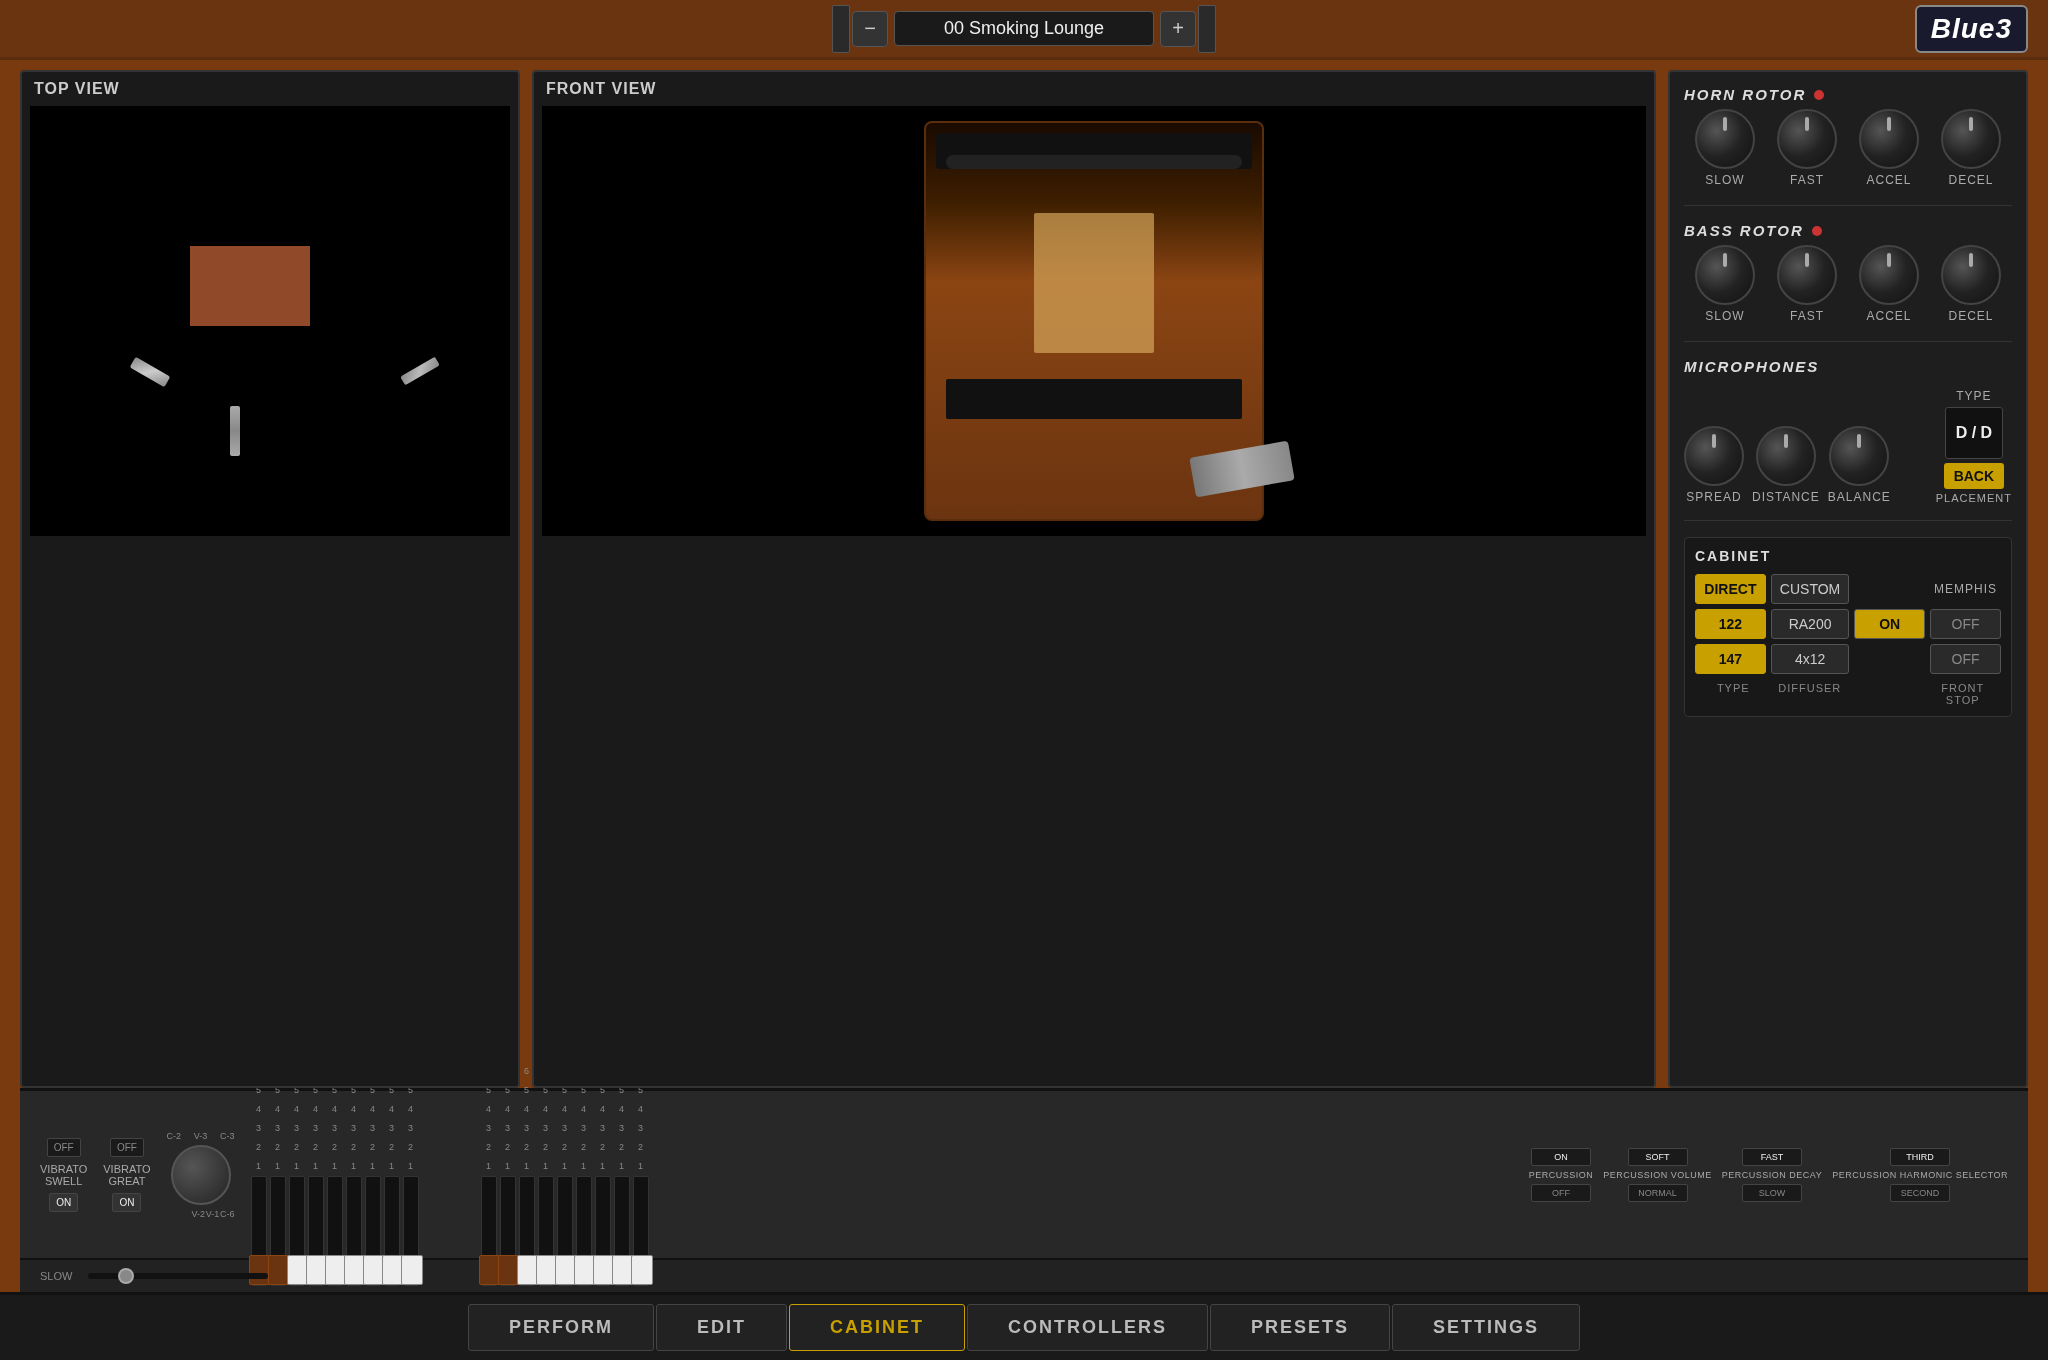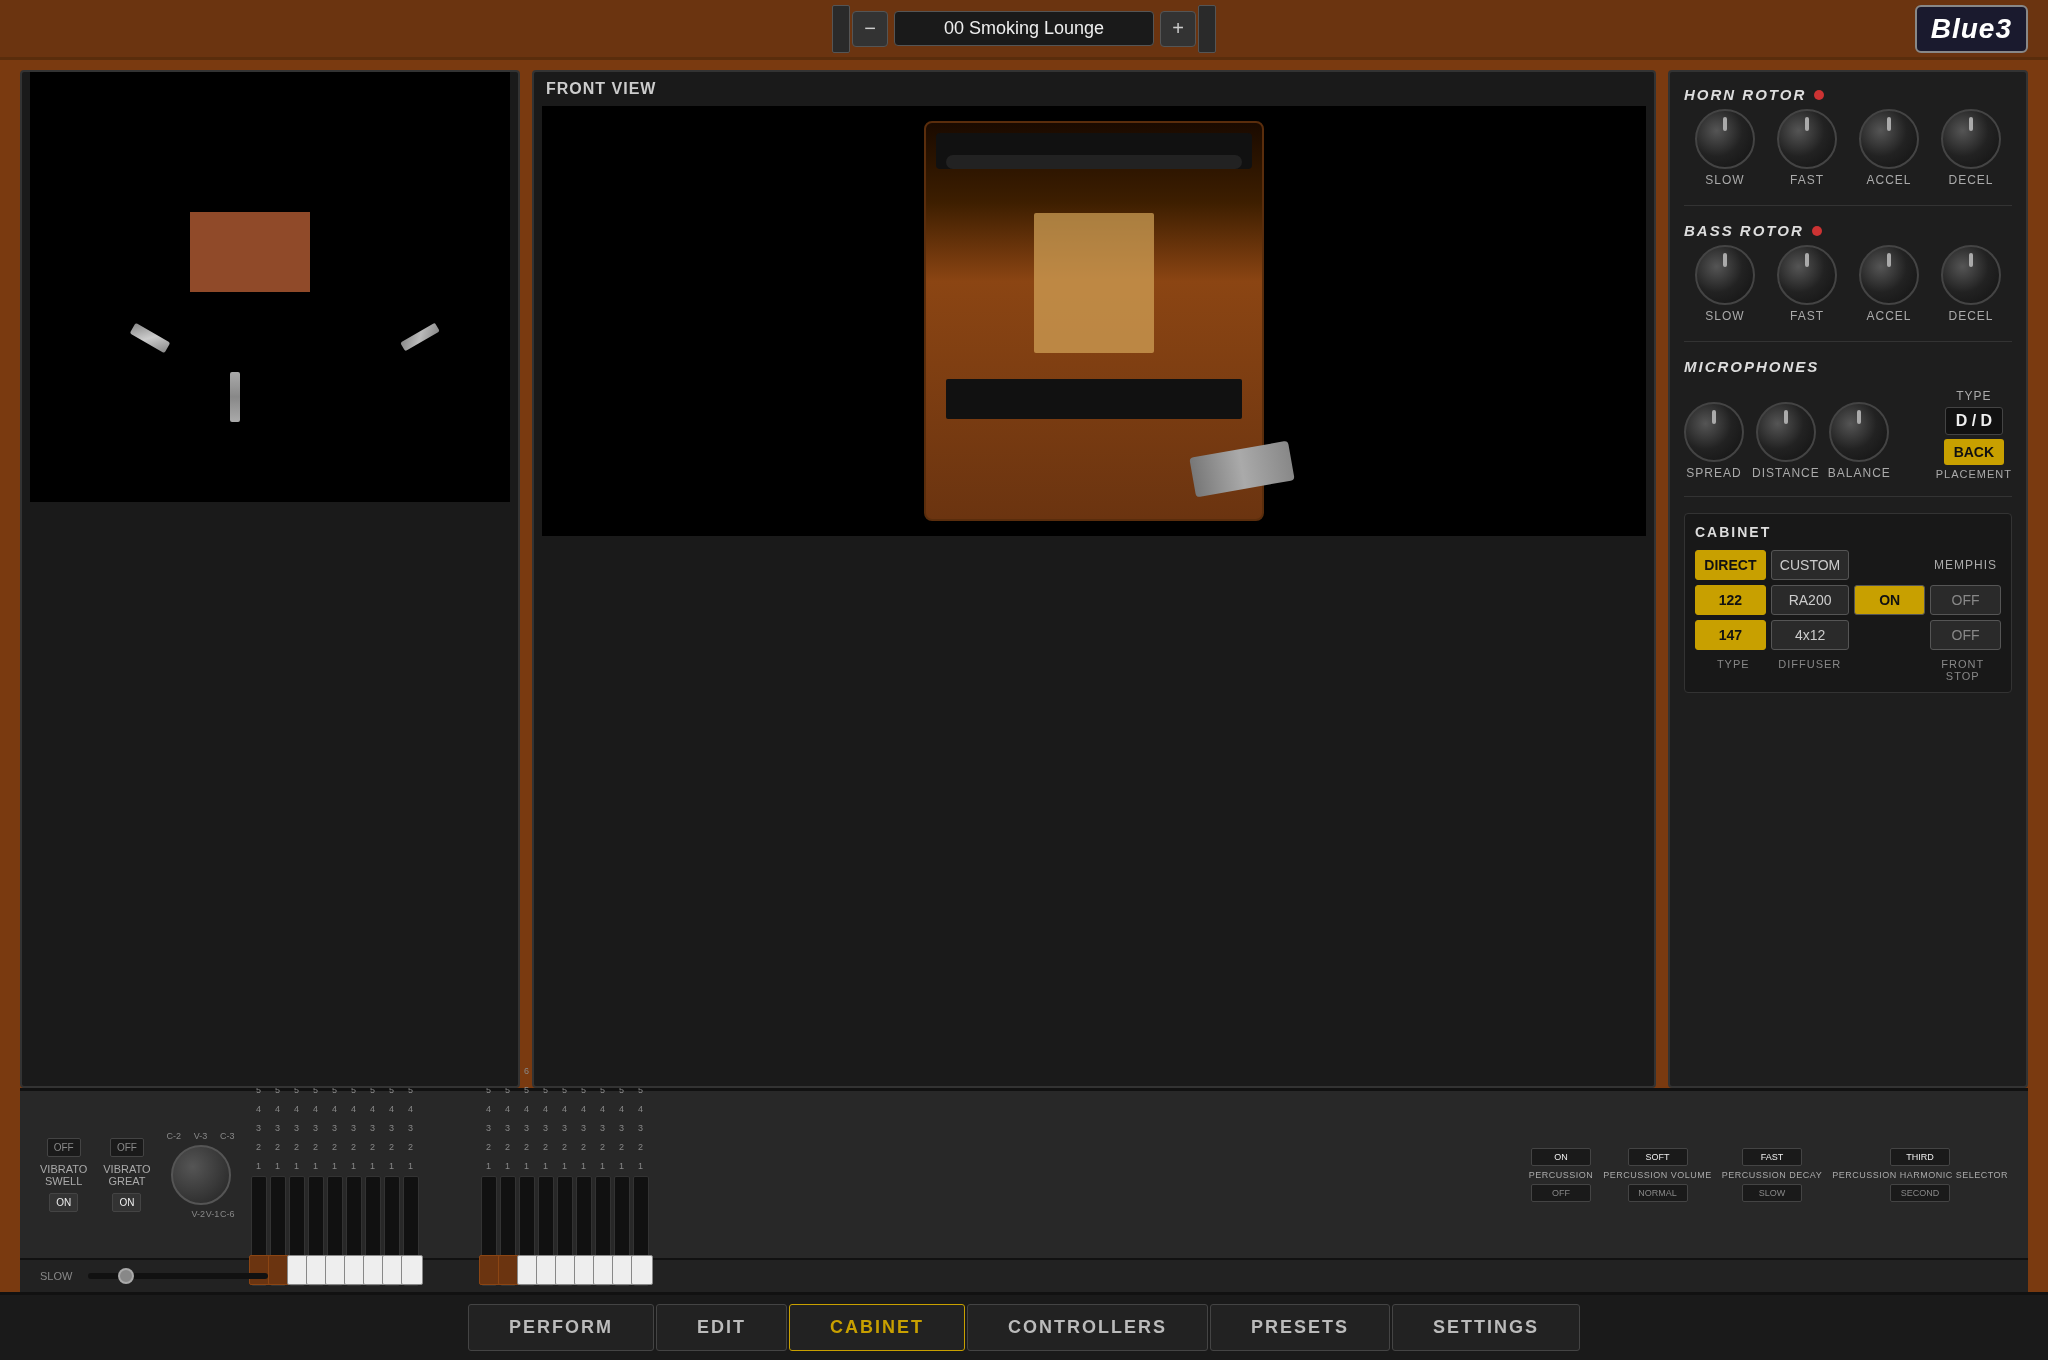--- a/index.html
+++ b/index.html
@@ -314,21 +314,21 @@
       letter-spacing: 1px;
       margin-bottom: 4px;
     }
     .type-value {
       color: #eee;
       font-size: 16px;
       font-weight: bold;
       background: #111;
       border: 1px solid #444;
       border-radius: 3px;
-      padding: 4px 10px;
+      padding: 16px 10px;
       cursor: pointer;
     }
     .placement-btn {
       background: #c8a000;
       color: #111;
       font-size: 14px;
       font-weight: bold;
       border: none;
       border-radius: 3px;
       padding: 5px 10px;
@@ -604,20 +604,21 @@
     <button class="preset-btn">+</button>
   </div>
   <div class="transport-btn"></div>
   <div class="top-bar-logo">Blue3</div>
 </div>
 
 <div class="main-area">
   <div class="views-row">
 
     <div class="view-panel" style="max-width:500px;">
+      <div class="view-label">TOP VIEW</div>
       <div class="view-content top-view-content">
         <div class="cabinet-rect"></div>
         <div class="mic-top-left"></div>
         <div class="mic-top-right"></div>
         <div class="mic-top-center"></div>
       </div>
     </div>
 
     <div class="view-panel" style="flex:1.5;">
       <div class="view-label">FRONT VIEW</div>

